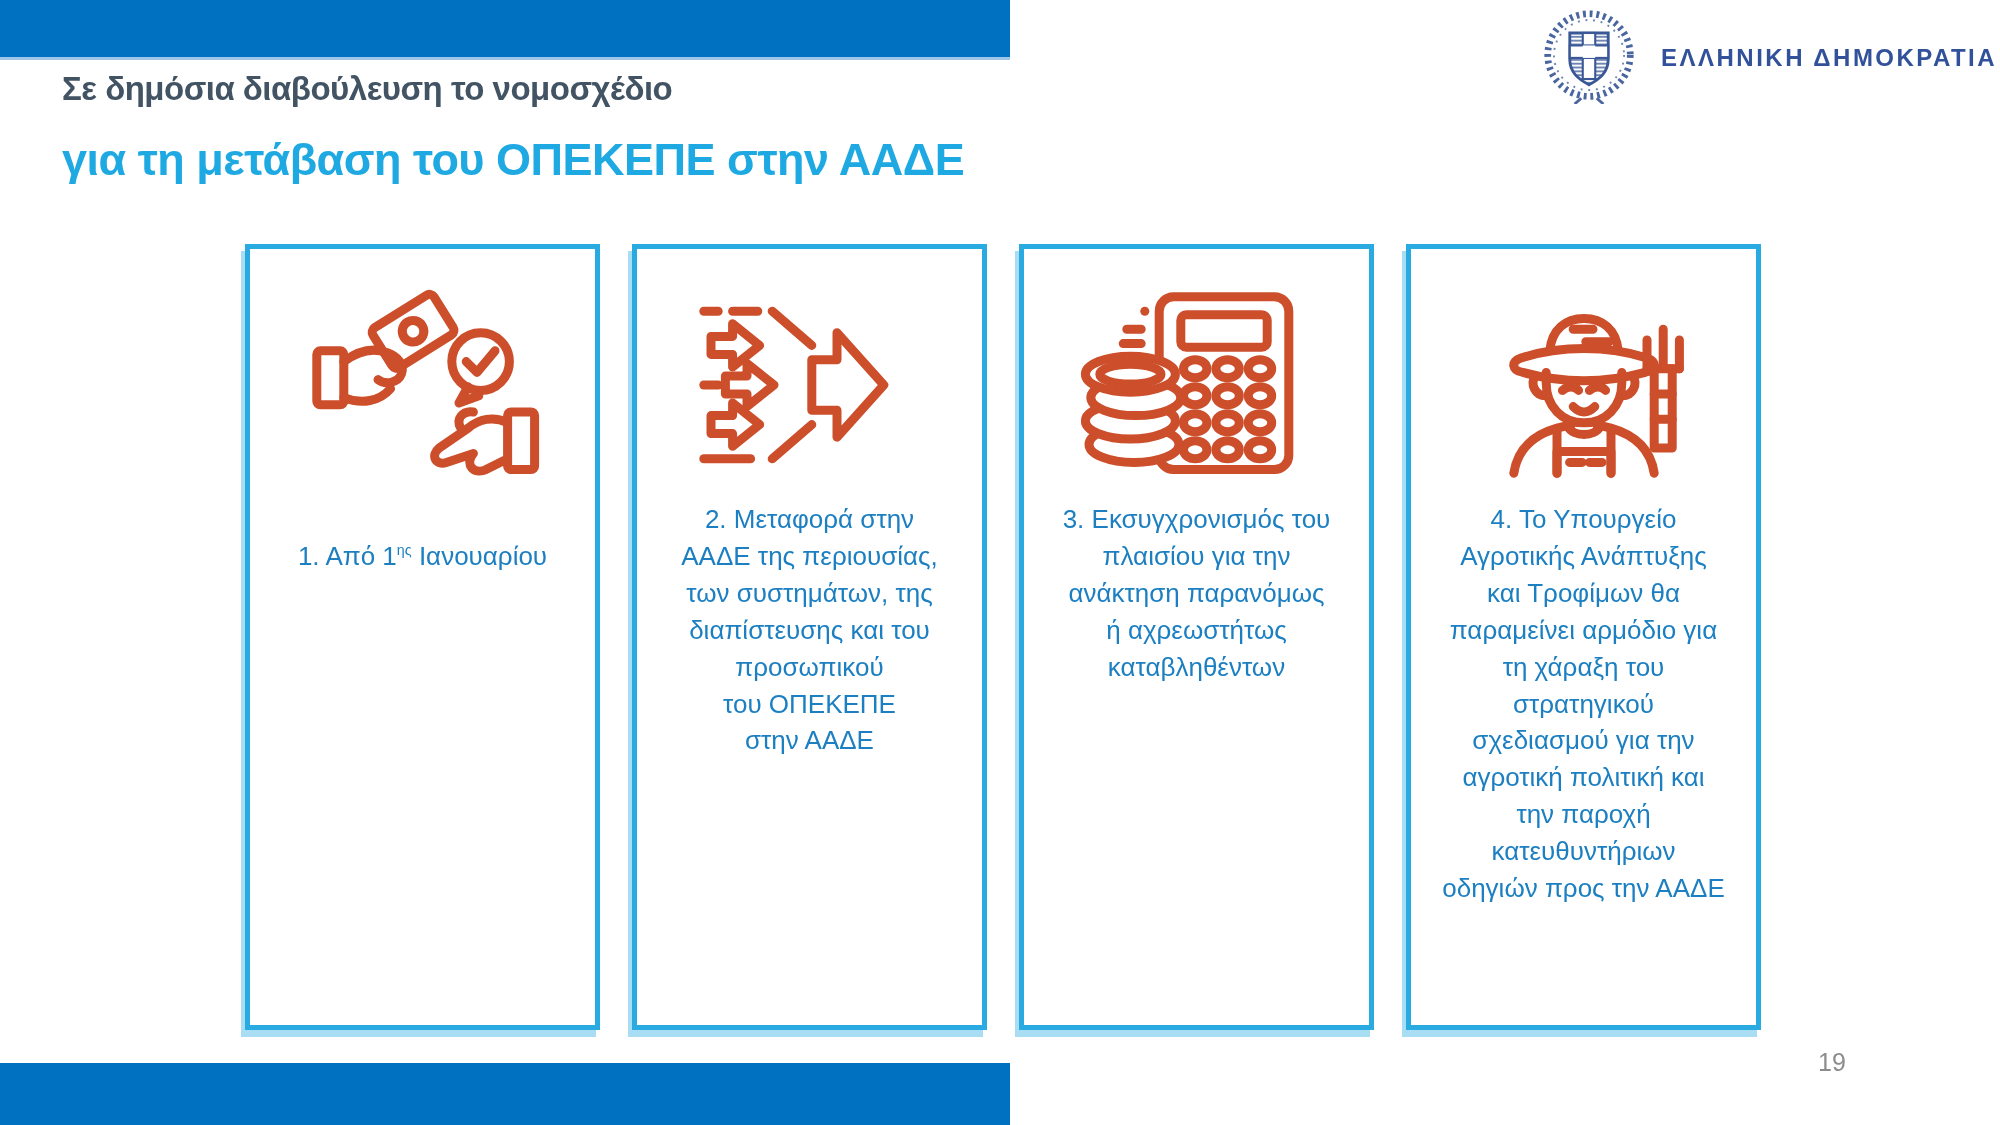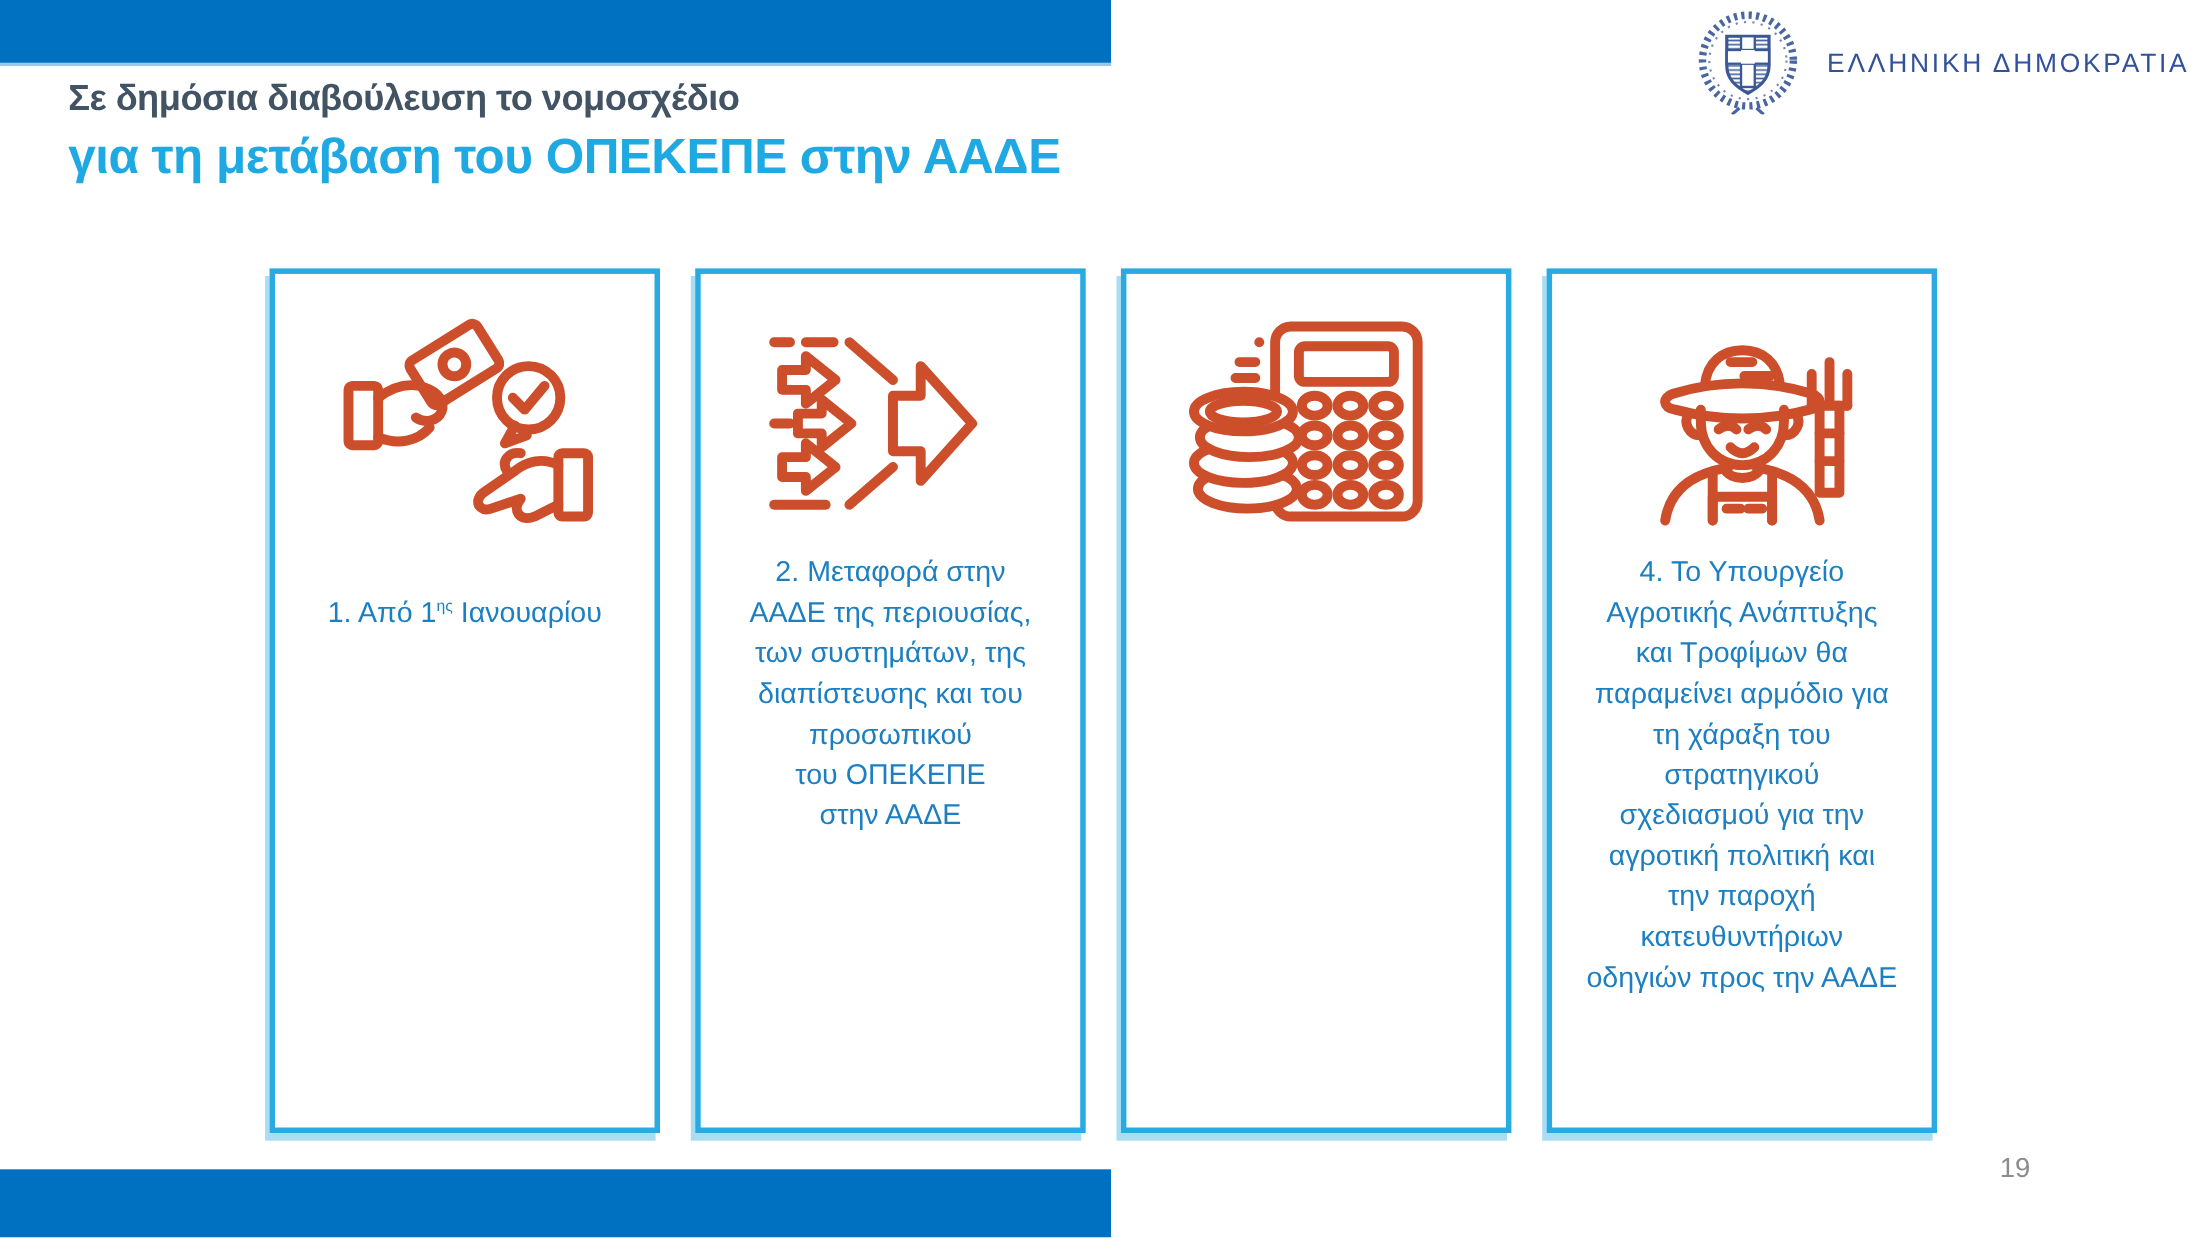--- a/index.html
+++ b/index.html
@@ -17,26 +17,26 @@
   body{font-family:"Liberation Sans",sans-serif;background:#fff;}
   .slide{position:relative;width:2000px;height:1125px;background:#fff;overflow:hidden;}
 
   .bar-top{position:absolute;left:0;top:0;width:1010px;height:60px;
            background:var(--bar_blue);border-bottom:3px solid #9FC5E8;}
   .bar-bottom{position:absolute;left:0;top:1063px;width:1010px;height:62px;
            background:var(--bar_blue);}
 
   .title-block{position:absolute;left:62px;top:70px;line-height:1.18;}
   .title-line1{font-size:33px;font-weight:bold;color:var(--title_dark);letter-spacing:-0.5px;}
-  .title-line2{font-size:45px;font-weight:bold;color:var(--title_cyan);letter-spacing:-0.5px;margin-top:6px;}
+  .title-line2{font-size:45px;font-weight:bold;color:var(--title_cyan);letter-spacing:-0.5px;margin-top:24px;}
 
   .gov-logo{position:absolute;left:1541px;top:8px;display:flex;align-items:center;}
   .gov-crest{width:96px;height:96px;flex:0 0 auto;}
   .gov-text{margin-left:24px;margin-top:4px;}
-  .gov-org{font-size:24px;font-weight:normal;color:var(--logo_navy);letter-spacing:2.5px;white-space:nowrap;}
+  .gov-org{font-size:24px;font-weight:bold;color:var(--logo_navy);letter-spacing:2.5px;white-space:nowrap;}
   .gov-sub{font-size:23px;color:var(--logo_gray);margin-top:4px;}
 
   .cards-row{position:absolute;left:245px;top:244px;display:flex;gap:32px;}
   .card{width:355px;height:786px;background:#fff;border:5px solid var(--card_border);
         box-shadow:-4px 7px 0 rgba(41,171,226,0.40);display:flex;flex-direction:column;align-items:center;}
   .card-icon{margin-top:34px;height:204px;display:flex;align-items:center;justify-content:center;}
   .card-icon svg{width:238px;height:198px;}
   .card-text{margin-top:14px;padding:0 10px;font-size:26px;line-height:1.42;
              color:var(--card_text);text-align:center;white-space:pre-line;}
   .card-text sup{font-size:0.55em;text-align:center;}
@@ -152,20 +152,25 @@
             <path d="M26,24 h8 M24,32 h10"></path>
           </g>
           <circle cx="36" cy="14" r="2.5" class="oi-fill"></circle>
           <ellipse cx="30" cy="88" rx="25" ry="10" class="oi-mask"></ellipse>
           <ellipse cx="28" cy="75" rx="25" ry="10" class="oi-mask"></ellipse>
           <ellipse cx="31" cy="62" rx="25" ry="10" class="oi-mask"></ellipse>
           <ellipse cx="28" cy="49" rx="25" ry="10" class="oi-mask"></ellipse>
           <ellipse cx="28" cy="49" rx="17" ry="5.5" class="oi" stroke-width="3.5"></ellipse>
         </svg>
       </div>
+      <div class="card-text">3. Εκσυγχρονισμός του
+πλαισίου για την
+ανάκτηση παρανόμως
+ή αχρεωστήτως
+καταβληθέντων</div>
     </div>
 
     <div class="card">
       <div class="card-icon">
         <svg viewBox="0 0 130 110">
           <g class="oi">
             <path d="M26,104 c2,-13 10,-21 24,-25 l8,-2"></path>
             <path d="M104,104 c-2,-13 -10,-21 -24,-25 l-8,-2"></path>
             <path d="M56,78 c3,6 15,6 18,0"></path>
             <path d="M50,80 v24 M80,80 v24"></path>

